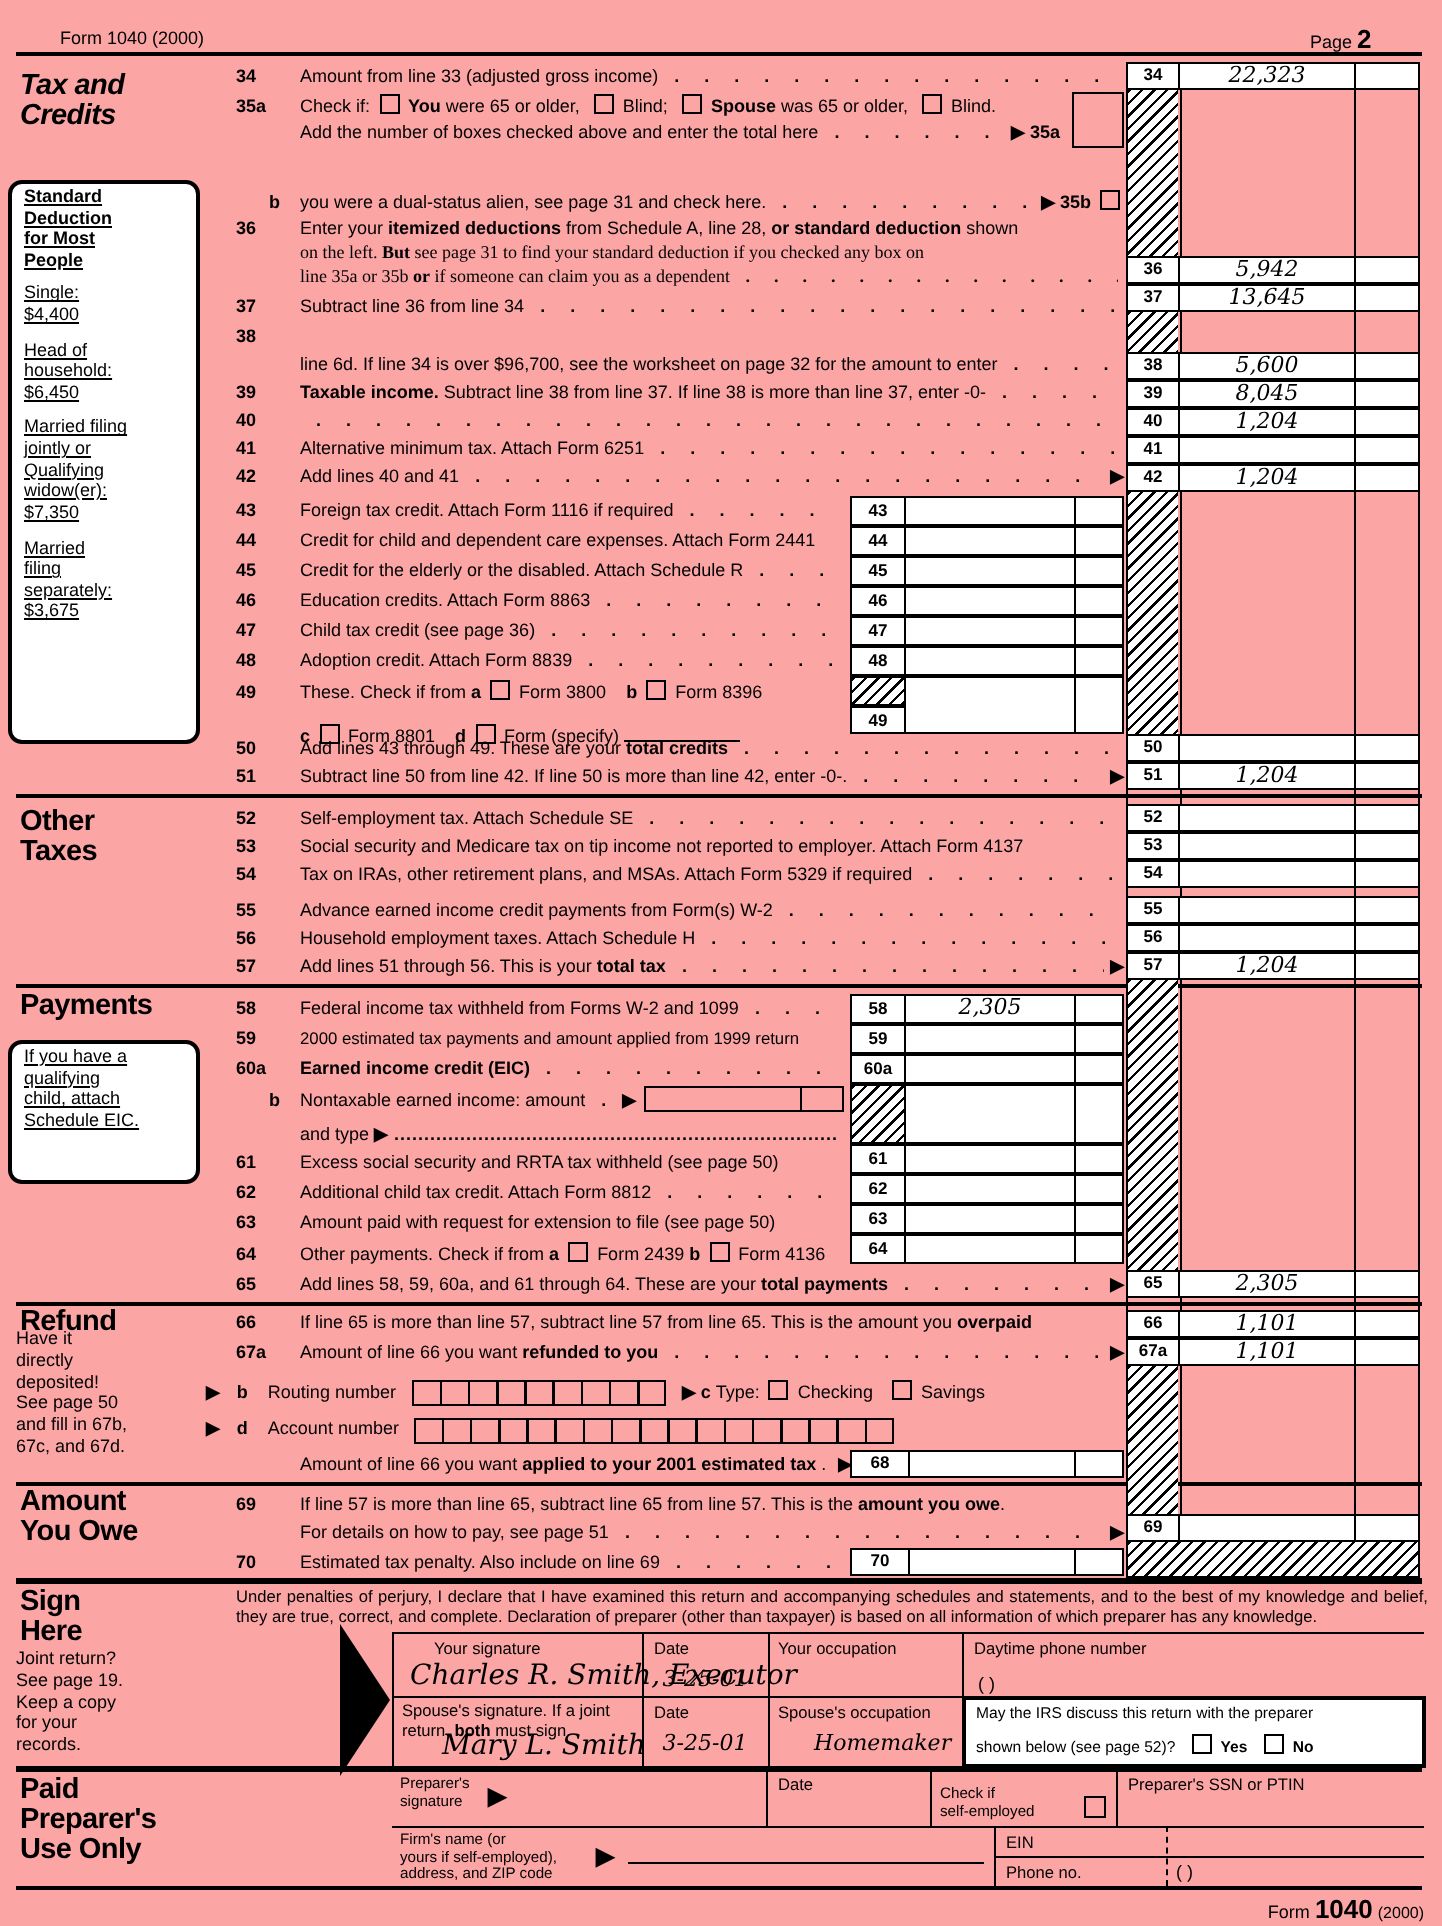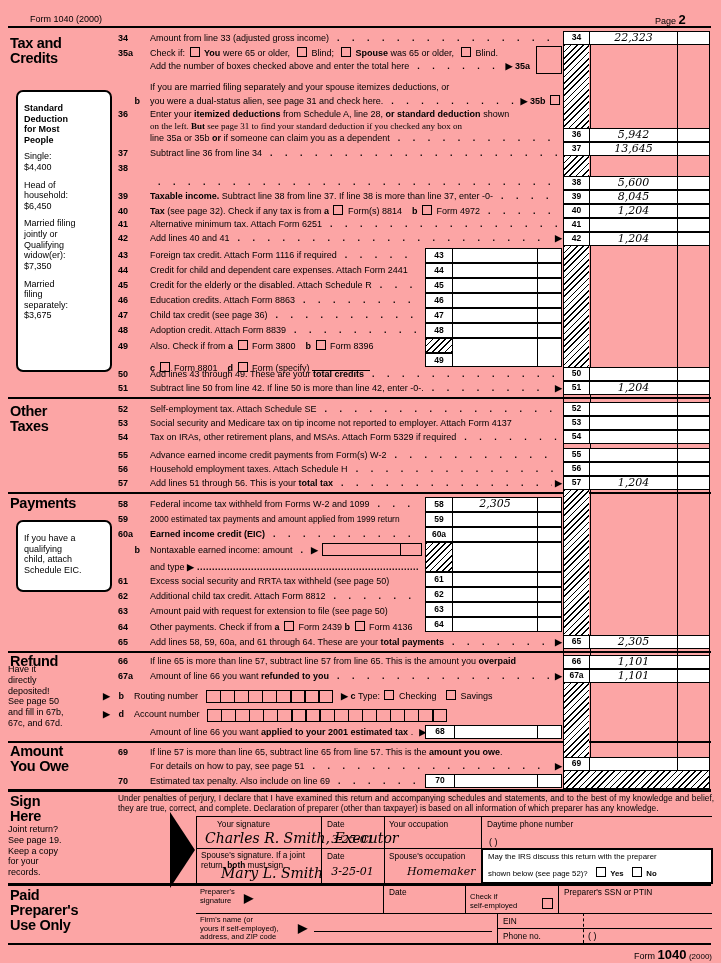--- a/index.html
+++ b/index.html
@@ -14,22 +14,22 @@
   .ln{font-weight:bold;width:32px;flex:none;}
   .lnr{text-align:right;padding-right:10px;box-sizing:border-box;}
   .seg{flex:none;}
   .leader{flex:1;overflow:hidden;font-weight:bold;letter-spacing:2.5px;margin:0 3px;}
   .dotline{letter-spacing:0.5px;}
   .tail{flex:none;font-weight:bold;}
   .cb{display:inline-block;width:8px;height:8px;border:1.4px solid #000;margin:0 2px;vertical-align:-1px;flex:none;}
   .ul{display:inline-block;width:58px;border-bottom:1.4px solid #000;height:8px;flex:none;}
   
   .sect{position:absolute;left:10px;font-weight:bold;font-size:14.5px;line-height:1.02;white-space:pre-line;letter-spacing:-0.3px;}
-  .notebox{position:absolute;left:16px;width:96px;border:2px solid #000;border-radius:7px;
-           padding:11px 3px 4px 6px;font-size:9px;line-height:1.18;box-sizing:border-box;background:#fff;}
+  .notebox{position:absolute;left:4px;width:96px;border:2px solid #000;border-radius:7px;
+           padding:1px 3px 4px 6px;font-size:9px;line-height:1.18;box-sizing:border-box;background:#fff;text-decoration:underline;}
   .notebox .ttl{font-weight:bold;margin-bottom:6px;white-space:pre-line;}
   .notebox .itm{margin-bottom:7px;white-space:pre-line;}
   .sidenote{position:absolute;left:8px;width:95px;font-size:9px;line-height:1.2;white-space:pre-line;}
   
   .divider{position:absolute;left:8px;width:703px;background:#000;}
   .vl{position:absolute;width:0;border-left:1.2px solid #000;}
   .hl{position:absolute;height:0;border-top:1.2px solid #000;}
   .hatch{position:absolute;background:repeating-linear-gradient(135deg,#000 0 1.2px,#fff 1.2px 4.4px);}
   
   .vrow{position:absolute;left:563px;width:147px;height:14px;display:flex;background:#fff;}
@@ -57,21 +57,21 @@
 
 <div class="page">
 
   <div class="abs" style="left:30px;top:14px;">Form 1040 (2000)</div>
   <div class="abs" style="left:655px;top:12px;">
     <span>Page</span>
     <span class="b" style="font-size:13px;">2</span>
   </div>
   <div class="divider" style="top:26px;height:1.5px;"></div>
 
-  <div class="sect" style="top:36px;">Tax and
+  <div class="sect" style="top:36px;font-style:italic;">Tax and
 Credits</div>
   <div class="sect" style="top:404px;">Other
 Taxes</div>
   <div class="sect" style="top:496px;">Payments</div>
   <div class="sect" style="top:654px;">Refund</div>
   <div class="sect" style="top:744px;">Amount
 You Owe</div>
   <div class="sect" style="top:794px;">Sign
 Here</div>
   <div class="sect" style="top:888px;">Paid
@@ -125,63 +125,59 @@
     <span class="ln">35a</span>
     <span class="seg"><span>Check if: </span><span class="cb"></span><span> </span><span class="b">You</span><span> were 65 or older,  </span><span class="cb"></span><span> Blind;  </span><span class="cb"></span><span> </span><span class="b">Spouse</span><span> was 65 or older,  </span><span class="cb"></span><span> Blind.</span></span>
   </div>
   <div class="line" style="top:61px;width:412px;">
     <span class="ln"></span>
     <span class="seg"><span>Add the number of boxes checked above and enter the total here</span></span>
     <span class="leader"> .  .  .  .  .  .  .  .  .  .  .  .  .  .  .  .  .  .  .  .  .  .  .  .  .  .  .  .  .  .  .  .  .  .  .  . </span>
     <span class="tail"><span class="b">▶ </span><span class="b">35a</span></span>
   </div>
   <div class="abs" style="left:536px;top:46px;width:26px;height:28px;border:1.5px solid #000;box-sizing:border-box;"></div>
-  <div class="line" style="top:82px;">
-    <span class="ln"></span>
-    <span class="seg"><span>If you are married filing separately and your spouse itemizes deductions, or</span></span>
-  </div>
   <div class="line" style="top:95px;">
     <span class="ln lnr">b</span>
     <span class="seg"><span>you were a dual-status alien, see page 31 and check here.</span></span>
     <span class="leader"> .  .  .  .  .  .  .  .  .  .  .  .  .  .  .  .  .  .  .  .  .  .  .  .  .  .  .  .  .  .  .  .  .  .  .  . </span>
     <span class="tail"><span class="b">▶ </span><span class="b">35b </span><span class="cb"></span></span>
   </div>
   <div class="line" style="top:109px;">
     <span class="ln">36</span>
     <span class="seg"><span>Enter your </span><span class="b">itemized deductions</span><span> from Schedule A, line 28, </span><span class="b">or standard deduction</span><span> shown</span></span>
   </div>
   <div class="line" style="top:121px;font-family:Liberation Serif, serif;">
     <span class="ln"></span>
     <span class="seg"><span>on the left. </span><span class="b">But</span><span> see page 31 to find your standard deduction if you checked any box on</span></span>
   </div>
-  <div class="line" style="top:133px;">
+  <div class="line" style="top:133px;font-family:Liberation Serif, serif;">
     <span class="ln"></span>
     <span class="seg"><span>line 35a or 35b </span><span class="b">or</span><span> if someone can claim you as a dependent</span></span>
     <span class="leader"> .  .  .  .  .  .  .  .  .  .  .  .  .  .  .  .  .  .  .  .  .  .  .  .  .  .  .  .  .  .  .  .  .  .  .  . </span>
   </div>
   <div class="line" style="top:148px;">
     <span class="ln">37</span>
     <span class="seg"><span>Subtract line 36 from line 34</span></span>
     <span class="leader"> .  .  .  .  .  .  .  .  .  .  .  .  .  .  .  .  .  .  .  .  .  .  .  .  .  .  .  .  .  .  .  .  .  .  .  . </span>
   </div>
   <div class="line" style="top:163px;">
     <span class="ln">38</span>
   </div>
   <div class="line" style="top:177px;">
     <span class="ln"></span>
+    <span class="seg"><span>line 6d. If line 34 is over $96,700, see the worksheet on page 32 for the amount to enter</span></span>
     <span class="leader"> .  .  .  .  .  .  .  .  .  .  .  .  .  .  .  .  .  .  .  .  .  .  .  .  .  .  .  .  .  .  .  .  .  .  .  . </span>
   </div>
   <div class="line" style="top:191px;">
     <span class="ln">39</span>
     <span class="seg"><span class="b">Taxable income.</span><span> Subtract line 38 from line 37. If line 38 is more than line 37, enter -0-</span></span>
     <span class="leader"> .  .  .  .  .  .  .  .  .  .  .  .  .  .  .  .  .  .  .  .  .  .  .  .  .  .  .  .  .  .  .  .  .  .  .  . </span>
   </div>
   <div class="line" style="top:205px;">
     <span class="ln">40</span>
-    <span class="seg"><span class="b">Tax</span><span> (see page 32). Check if any tax is from </span><span class="b">a </span><span class="cb"></span><span> Form(s) 8814    </span><span class="b">b </span><span class="cb"></span><span> Form 4972</span></span>
     <span class="leader"> .  .  .  .  .  .  .  .  .  .  .  .  .  .  .  .  .  .  .  .  .  .  .  .  .  .  .  .  .  .  .  .  .  .  .  . </span>
   </div>
   <div class="line" style="top:219px;">
     <span class="ln">41</span>
     <span class="seg"><span>Alternative minimum tax. Attach Form 6251</span></span>
     <span class="leader"> .  .  .  .  .  .  .  .  .  .  .  .  .  .  .  .  .  .  .  .  .  .  .  .  .  .  .  .  .  .  .  .  .  .  .  . </span>
   </div>
   <div class="line" style="top:233px;">
     <span class="ln">42</span>
     <span class="seg"><span>Add lines 40 and 41</span></span>
@@ -212,21 +208,21 @@
     <span class="seg"><span>Child tax credit (see page 36)</span></span>
     <span class="leader"> .  .  .  .  .  .  .  .  .  .  .  .  .  .  .  .  .  .  .  .  .  .  .  .  .  .  .  .  .  .  .  .  .  .  .  . </span>
   </div>
   <div class="line mid" style="top:325px;">
     <span class="ln">48</span>
     <span class="seg"><span>Adoption credit. Attach Form 8839</span></span>
     <span class="leader"> .  .  .  .  .  .  .  .  .  .  .  .  .  .  .  .  .  .  .  .  .  .  .  .  .  .  .  .  .  .  .  .  .  .  .  . </span>
   </div>
   <div class="line mid" style="top:340px;">
     <span class="ln">49</span>
-    <span class="seg"><span>Also. Check if from </span><span class="b">a </span><span class="cb"></span><span> Form 3800    </span><span class="b">b </span><span class="cb"></span><span> Form 8396</span></span>
+    <span class="seg"><span>These. Check if from </span><span class="b">a </span><span class="cb"></span><span> Form 3800    </span><span class="b">b </span><span class="cb"></span><span> Form 8396</span></span>
   </div>
   <div class="line mid" style="top:362px;">
     <span class="ln"></span>
     <span class="seg"><span class="b">c </span><span class="cb"></span><span> Form 8801    </span><span class="b">d </span><span class="cb"></span><span> Form (specify) </span><span class="ul"></span></span>
   </div>
   <div class="line" style="top:369px;">
     <span class="ln">50</span>
     <span class="seg"><span>Add lines 43 through 49. These are your </span><span class="b">total credits</span></span>
     <span class="leader"> .  .  .  .  .  .  .  .  .  .  .  .  .  .  .  .  .  .  .  .  .  .  .  .  .  .  .  .  .  .  .  .  .  .  .  . </span>
   </div>

